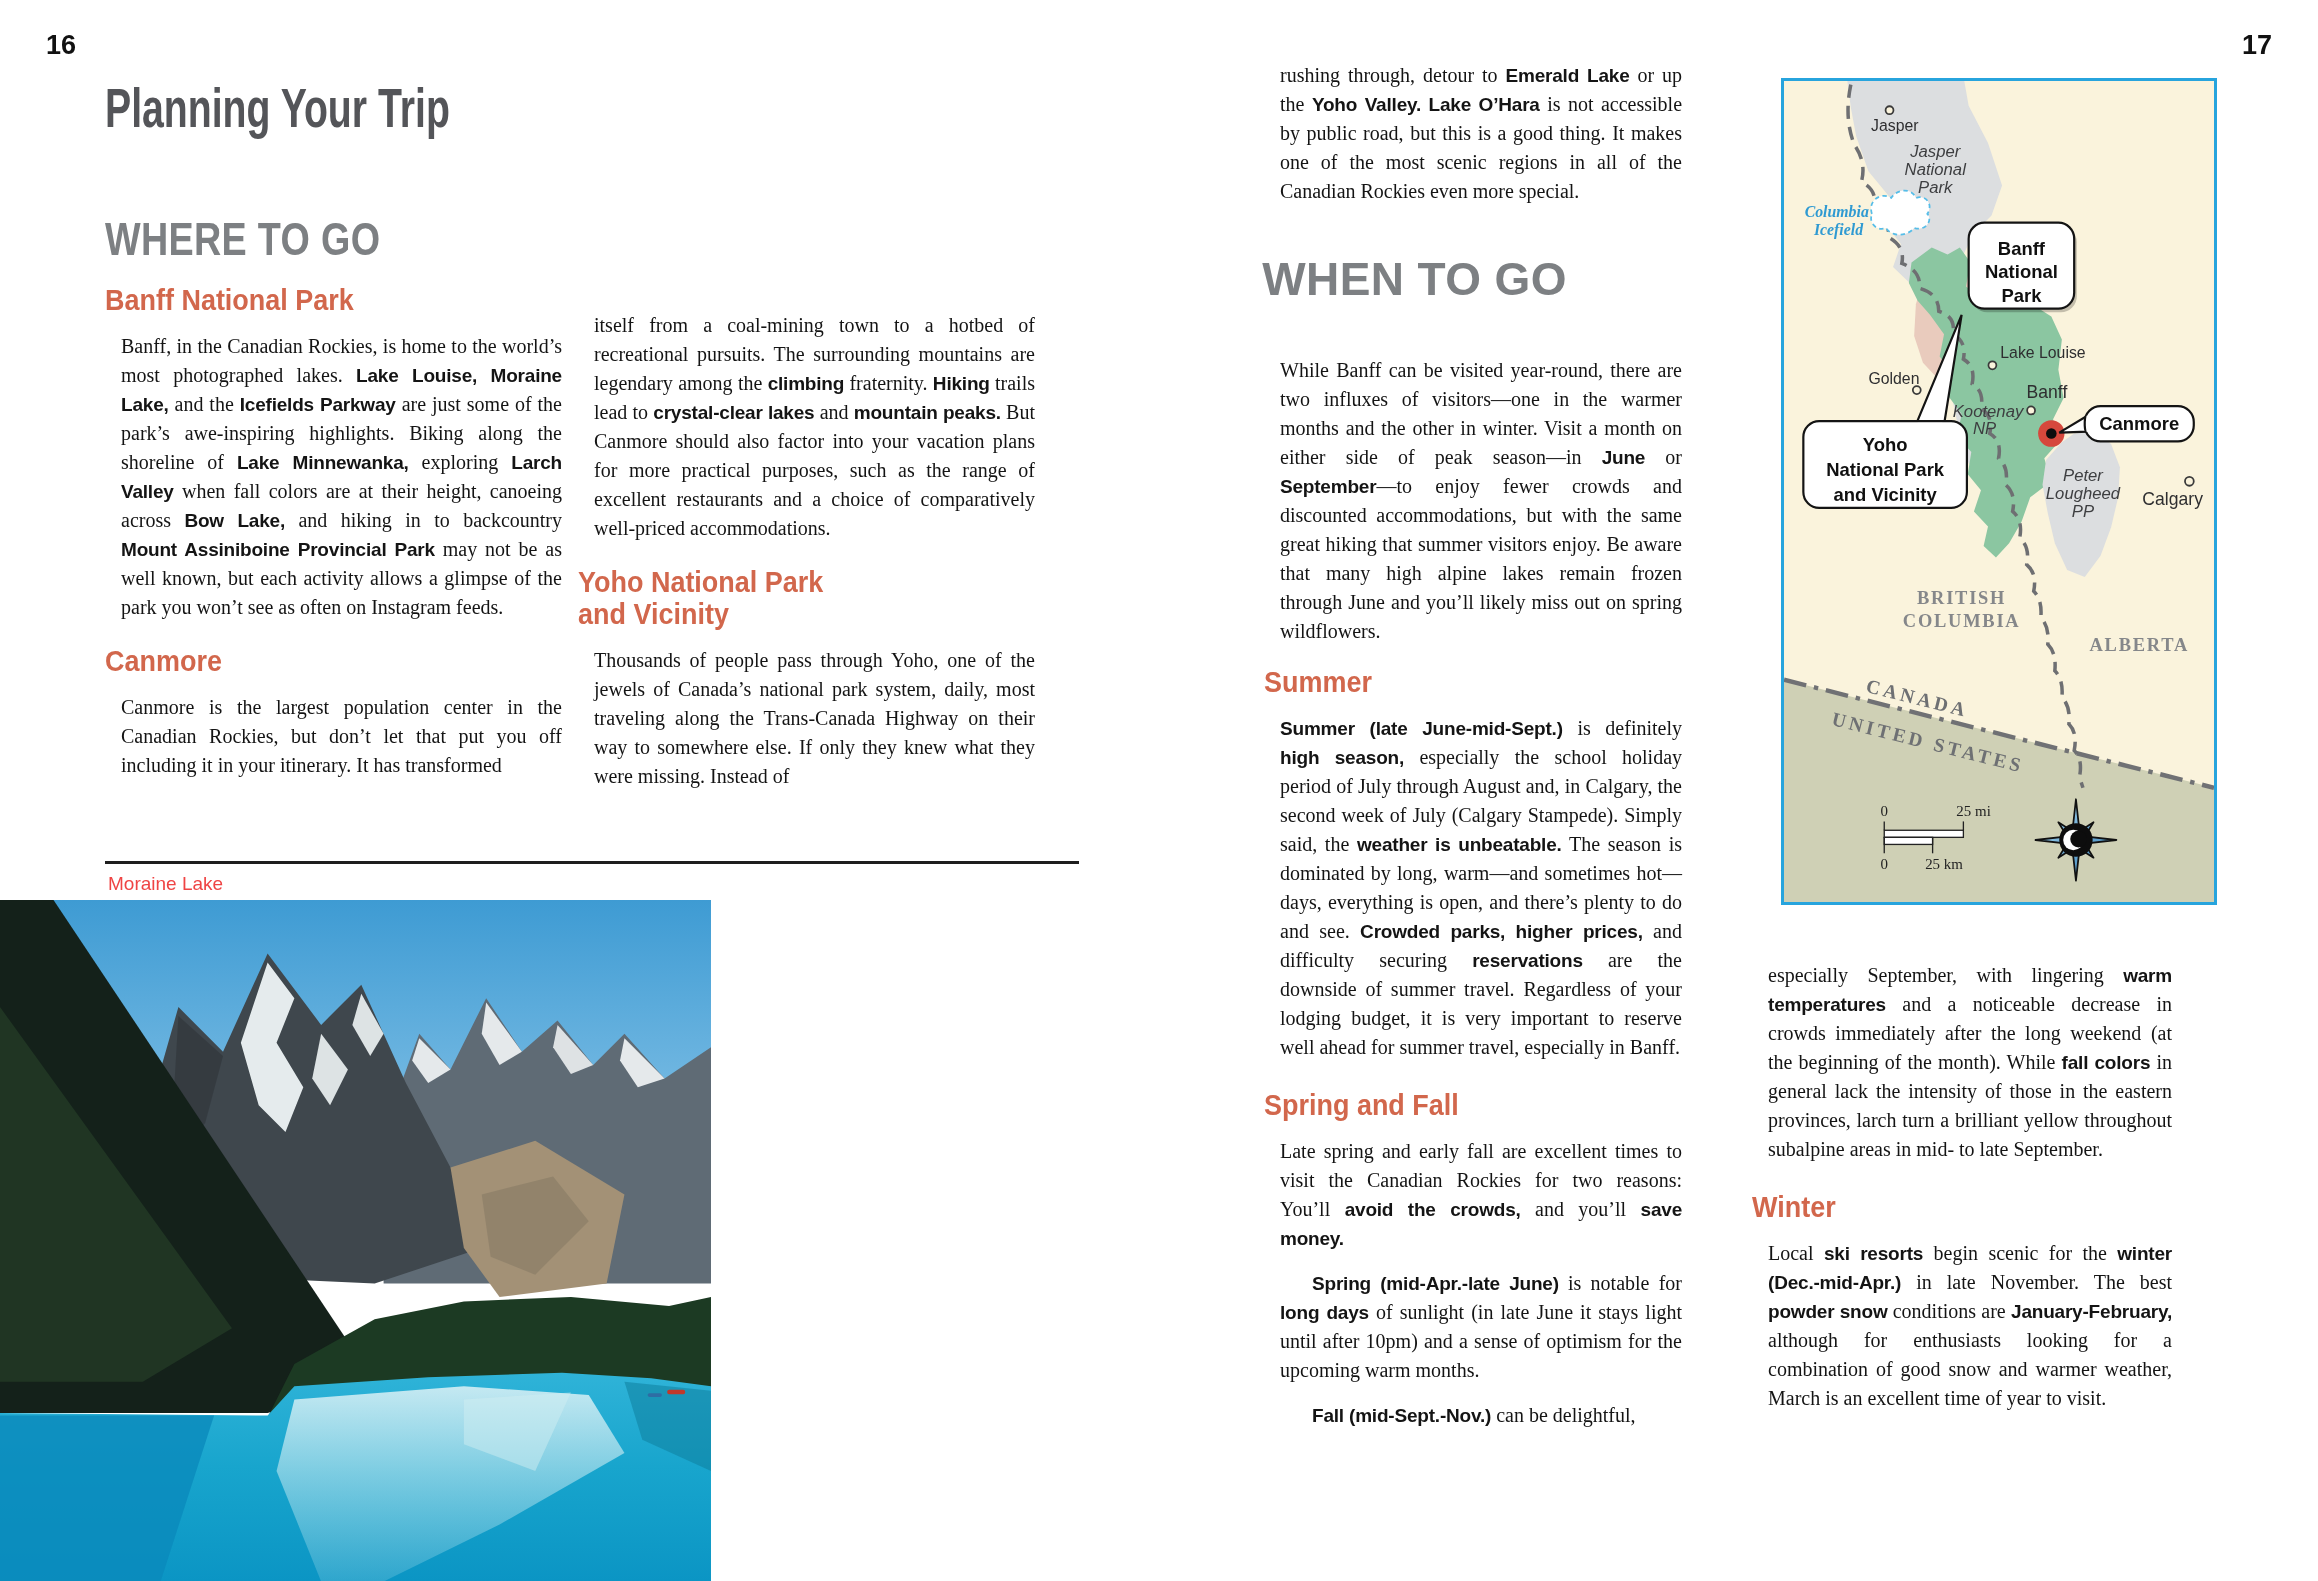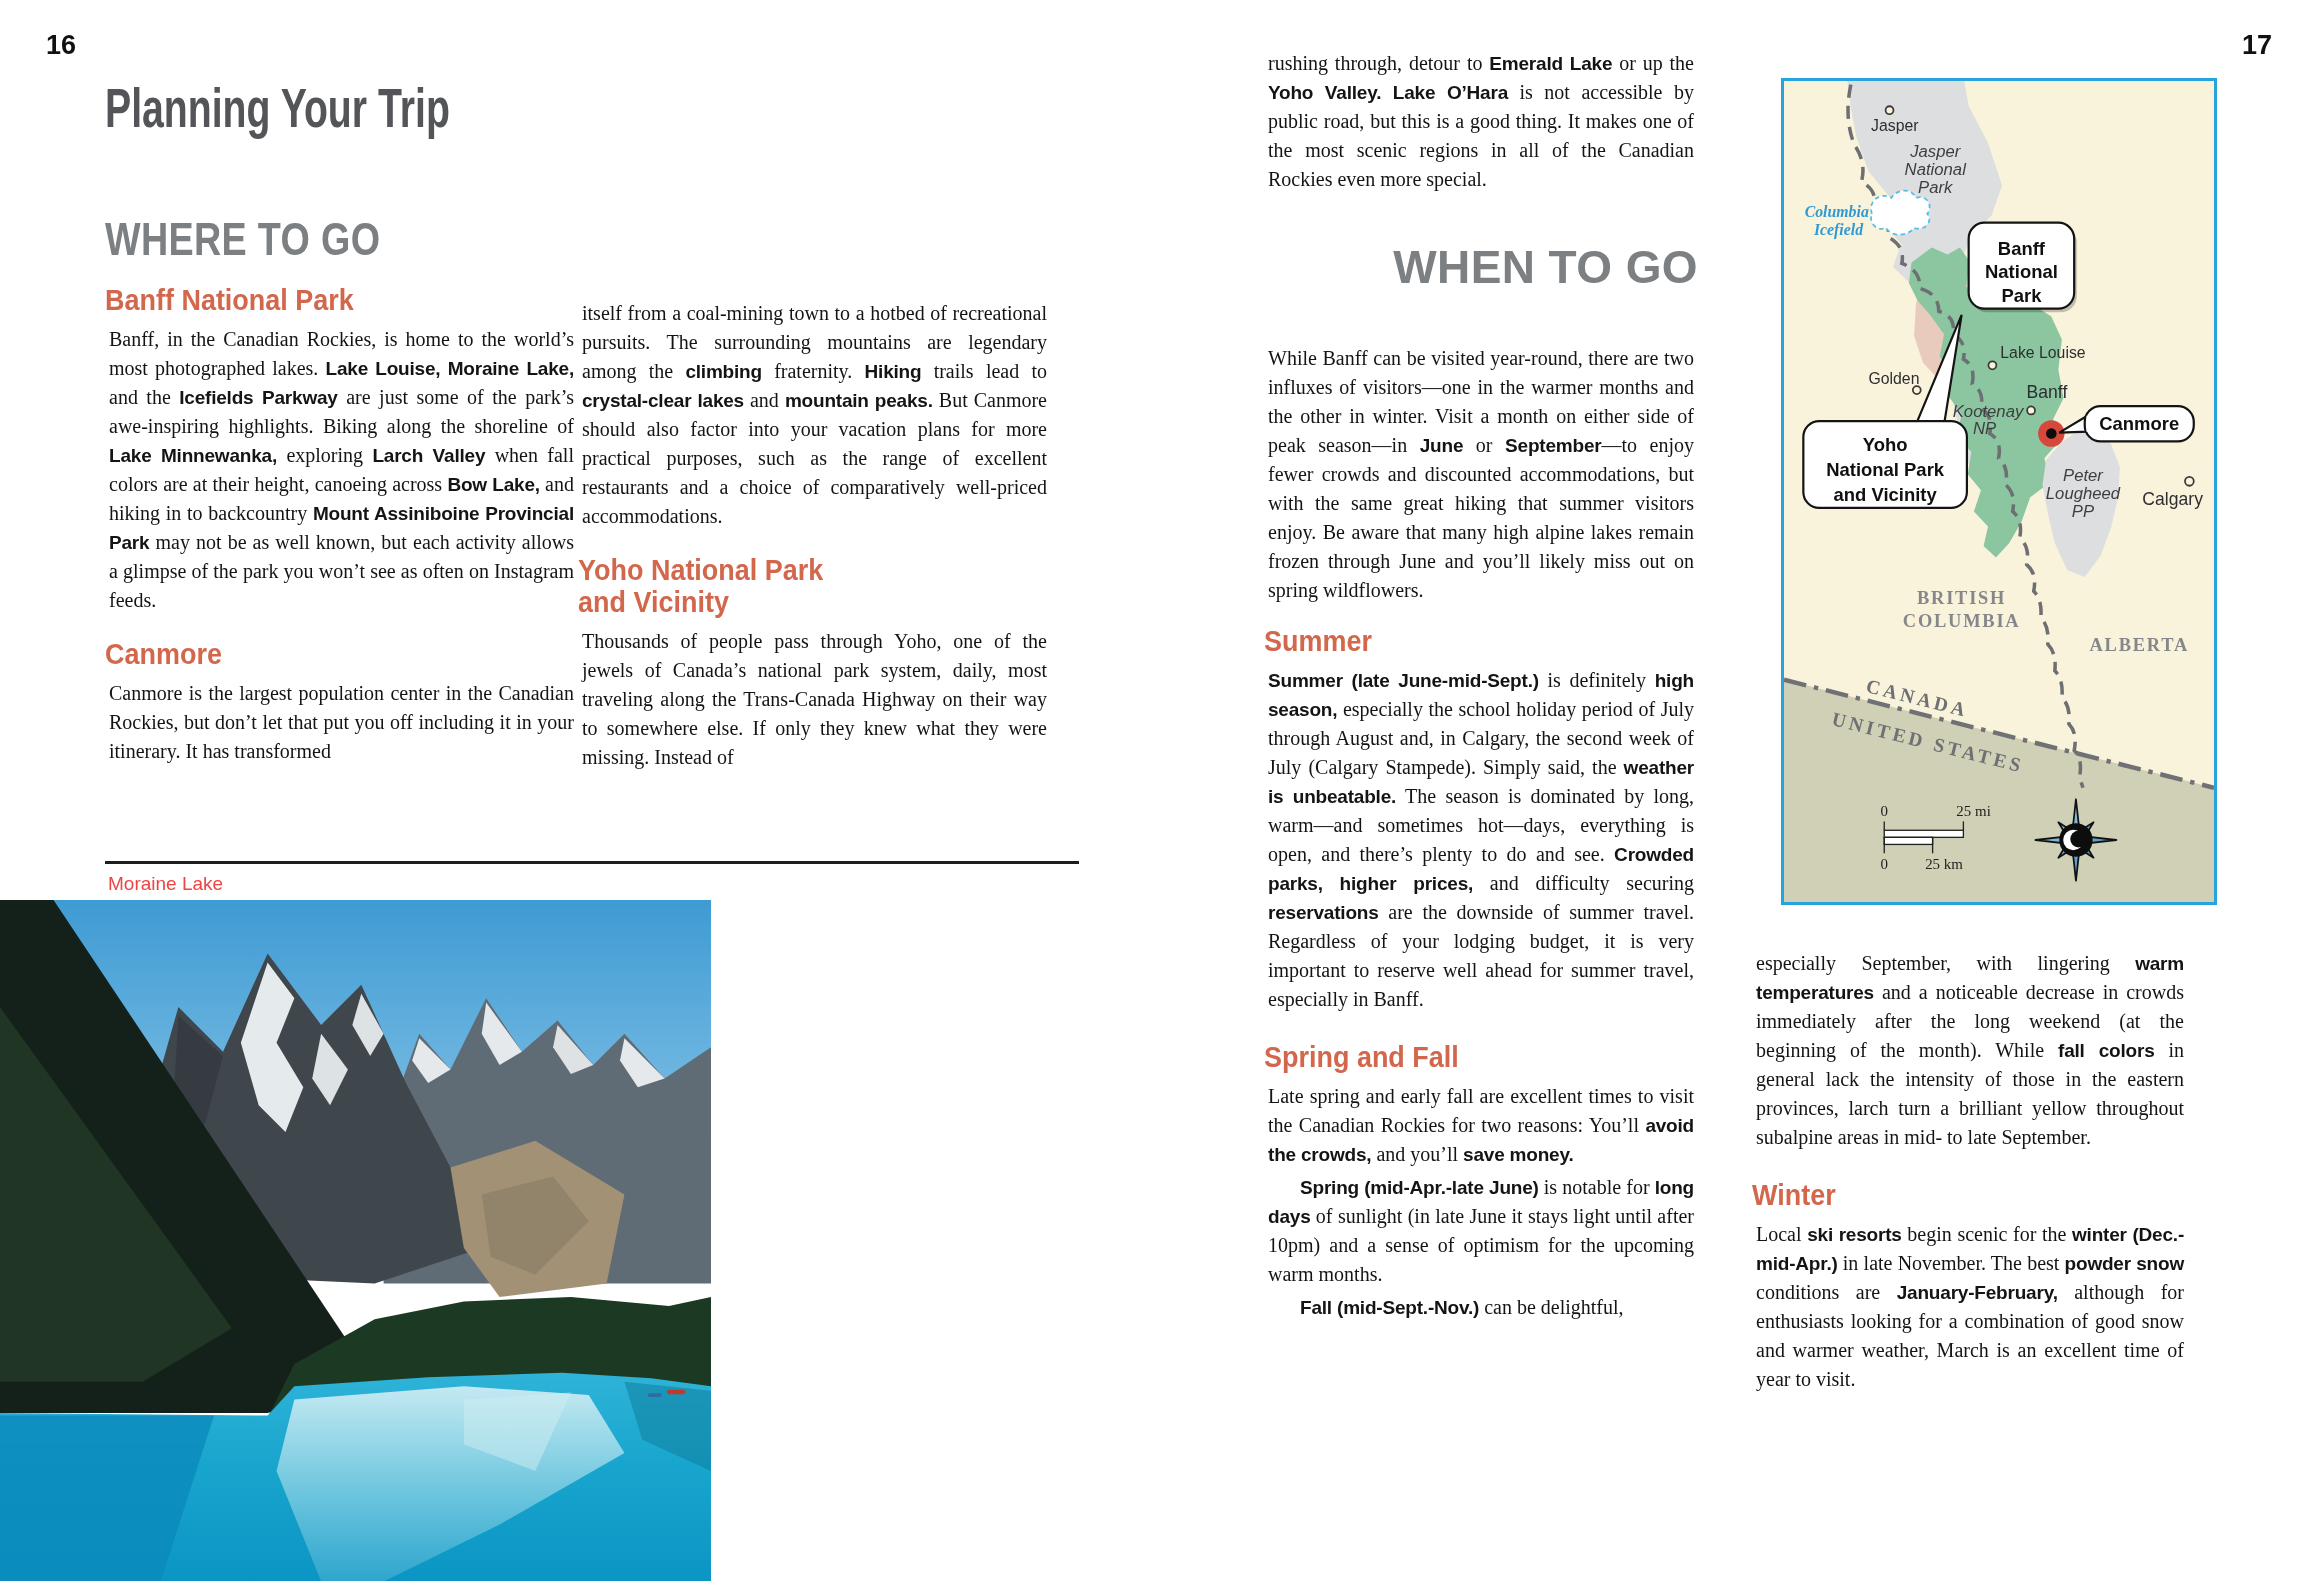--- a/index.html
+++ b/index.html
@@ -9,28 +9,28 @@
   .page-left{left:0;padding-left:36px;}
   .page-right{left:1159px;}
   .pagenum{position:absolute;top:30px;font:700 27px "Liberation Sans",sans-serif;color:#111;}
   .pn-l{left:46px;}
   .pn-r{right:46px;}
   .cond{display:inline-block;transform-origin:0 50%;white-space:nowrap;}
   .title{position:absolute;left:105px;top:75px;font:700 56px "Liberation Sans",sans-serif;color:#545559;}
   .title .cond{transform:scaleX(.70);}
   .h2{position:absolute;left:105px;font:700 46px "Liberation Sans",sans-serif;color:#7d8083;letter-spacing:0.4px;}
   .h2 .cond{transform:scaleX(.82);}
-  .h2-flow{position:static;display:block;margin:46px 0 50px -1.8px;font:700 46px "Liberation Sans",sans-serif;color:#7d8083;letter-spacing:0.4px;text-align:right;}
+  .h2-flow{position:static;display:block;margin:46px 0 50px -1.8px;font:700 46px "Liberation Sans",sans-serif;color:#7d8083;letter-spacing:0.4px;}
   .h3{font:700 29px "Liberation Sans",sans-serif;color:#d2674c;margin:23px 0 9px 0;line-height:32px;}
   .h3 .cond{transform:scaleX(.93);}
   .h3.first{margin-top:0;}
   .cols{position:absolute;left:105px;top:284px;width:976px;display:flex;}
   .col{width:473px;}
   .col2pad{padding-top:10.7px;}
-  .para{font-size:20px;line-height:29px;text-align:justify;margin:4px;}
+  .para{font-size:20px;line-height:29px;text-align:justify;margin:16px;}
   .para.indent{text-indent:32px;}
   .para b{font-family:"Liberation Sans",sans-serif;font-weight:700;font-size:.95em;letter-spacing:-0.2px;}
   .rule{position:absolute;left:105px;top:861px;width:974px;height:2.7px;background:#1e1e1e;}
   .caption{position:absolute;left:108px;top:873px;font:19px "Liberation Sans",sans-serif;color:#ef4444;}
   .photo{position:absolute;left:0;top:900px;width:711px;height:681px;}
   .rcol1{position:absolute;left:105px;top:45px;width:434px;}
   .rcol2{position:absolute;left:593px;top:945px;width:436px;}
   .mapbox{position:absolute;left:622px;top:78px;width:436px;height:827px;border:3.6px solid #27a4dd;box-sizing:border-box;}
   .mapbox svg{display:block;width:100%;height:100%;}
   

